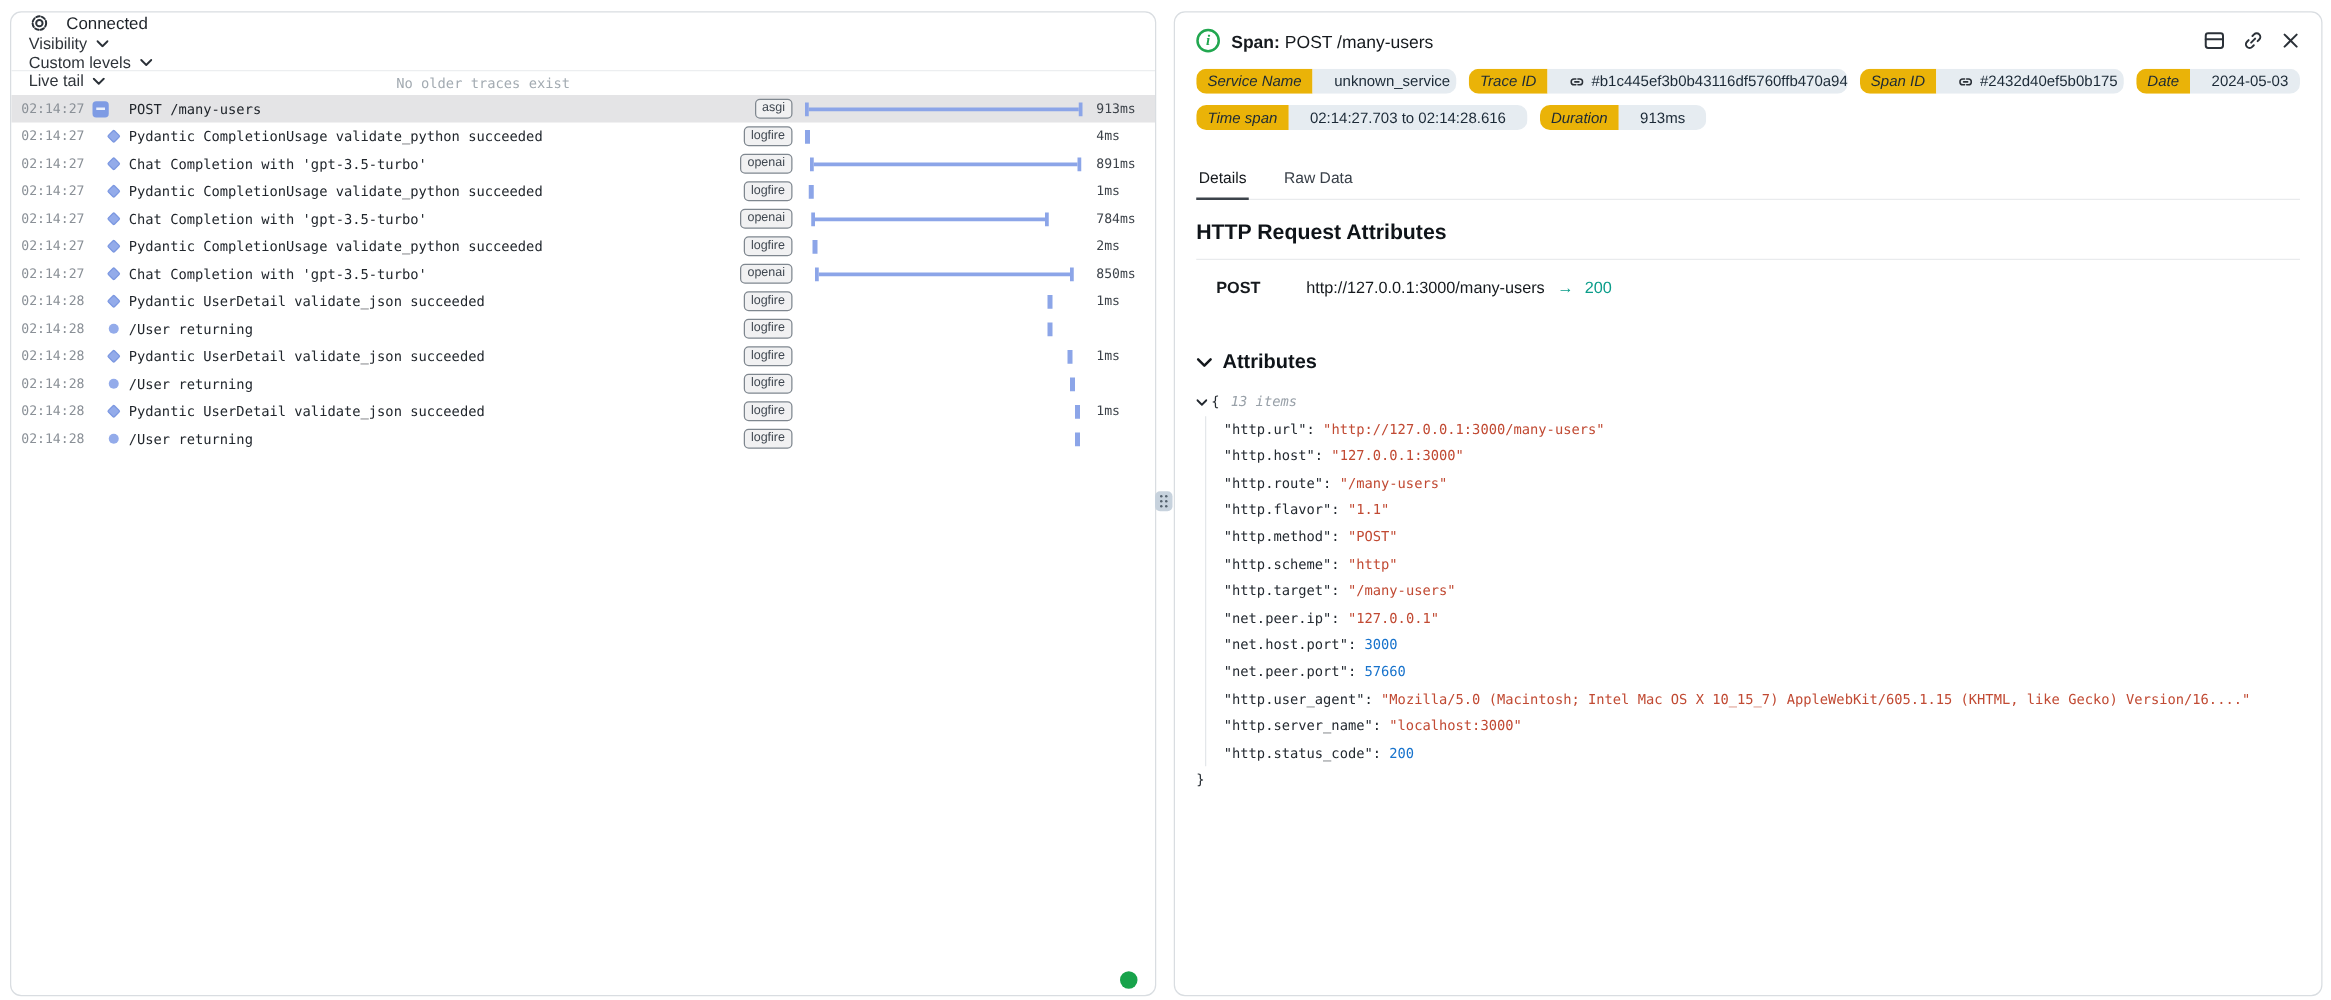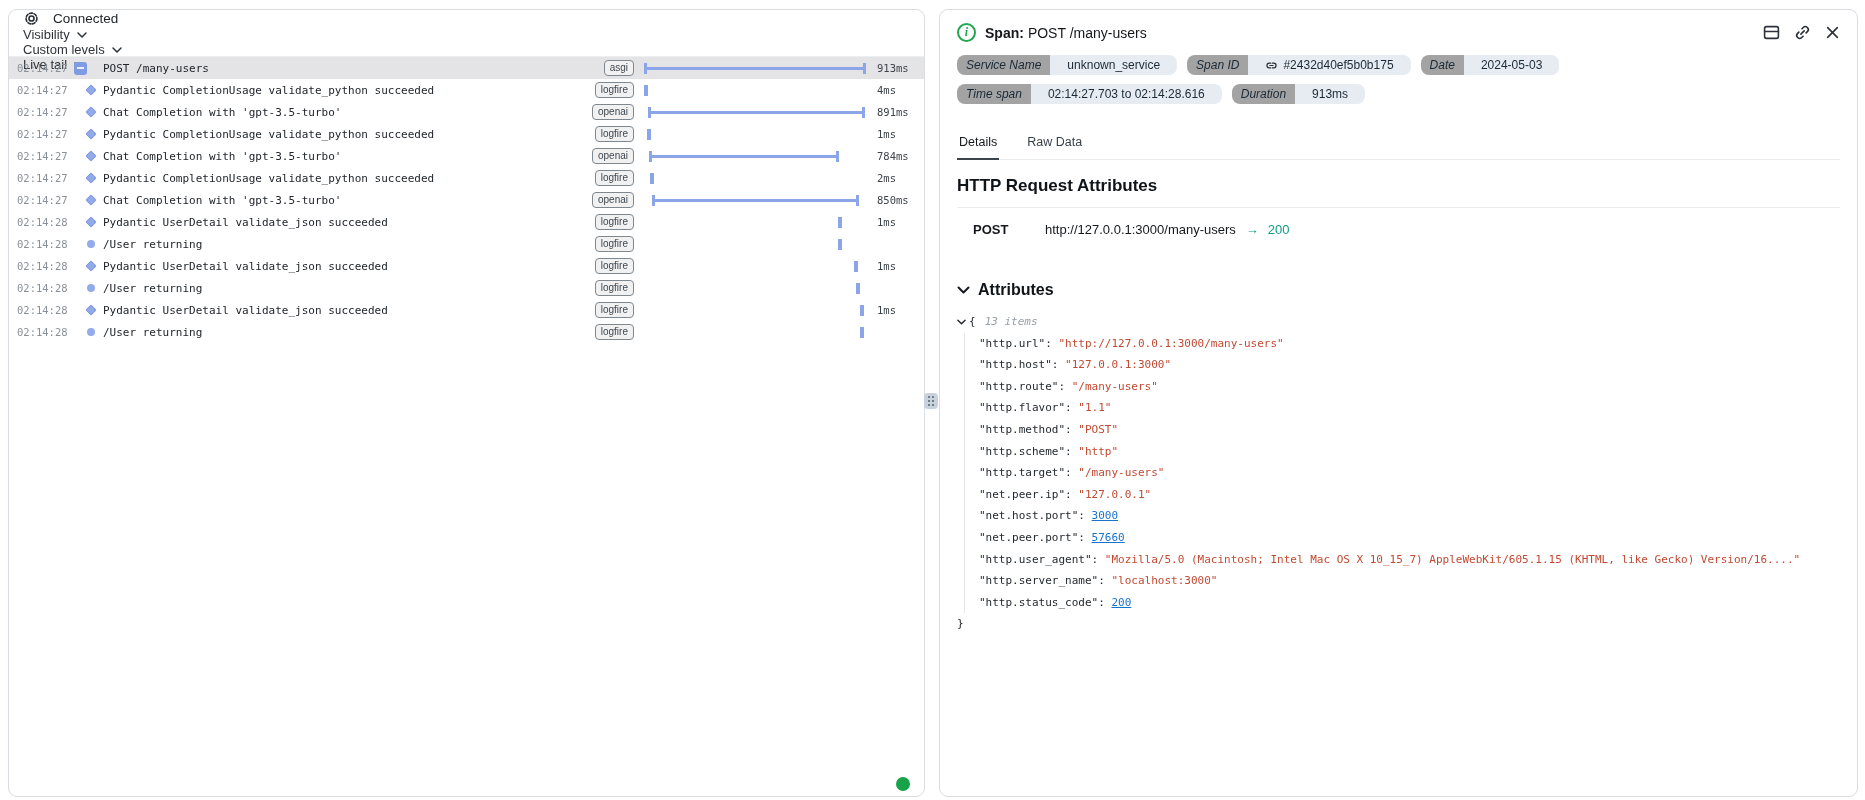--- a/index.html
+++ b/index.html
@@ -52,21 +52,21 @@
   .info-ic { width:19px; height:19px; border:2px solid #22a750; border-radius:50%; color:#22a750; flex:none;
              display:flex; align-items:center; justify-content:center; font:italic bold 12px "Liberation Serif",serif; }
   .rp-title { font-size:14px; color:#15191d;text-align:center; }
   .rp-title b { margin-right:4px; }
   .hicons { margin-left:auto; display:flex; gap:14px; align-items:center; }
   .hicons .hic { cursor:pointer; display:flex; }
 
   .badges { display:flex; gap:10px; margin-top:13px; }
   .badges.second { margin-top:9px; }
   .pill { display:flex; font-size:12px; border-radius:8px; overflow:hidden; white-space:nowrap; }
-  .pill .pl { font-style:italic; background:#a3a3a3; color:#1b2936; padding:3px 9px; }
+  .pill .pl { font-style:italic; background:#eab308; color:#1b2936; padding:3px 9px; }
   .pill .pv { background:#e6ecf1; color:#1b2936; padding:3px 17px; display:flex; align-items:center; gap:5px; }
 
   .tabs { margin-top:31px; border-bottom:1px solid var(--divider); display:flex; gap:26px; }
   .tab { font-size:12.5px; color:#394049; padding:0 2px 9px; cursor:pointer; }
   .tab.active { color:#15191d; border-bottom:2px solid #3c434b; margin-bottom:-1px; }
 
   .section-title { margin-top:16px; font-size:17px; font-weight:bold; color:#0f1419; padding-bottom:11px; border-bottom:1px solid var(--divider); }
 
   .req { margin-top:14px; padding-left:16px; display:flex; align-items:center; font-size:13px; color:#15191d; }
   .req .method { font-weight:bold; width:72px; }
@@ -74,21 +74,21 @@
   .req .status { color:#0b9d8a; }
 
   .attr-head { margin-top:44px; display:flex; align-items:center; gap:8px; font-size:16px; font-weight:bold; color:#0f1419; cursor:pointer; }
 
   .json { margin-top:12px; font-family:"DejaVu Sans Mono",monospace; font-size:11px; color:#232930; }
   .jline { line-height:21.6px; white-space:pre; display:flex; align-items:center; }
   .jchev { display:flex; margin-right:3px; cursor:pointer; }
   .jitems { color:#98a0a8; font-style:italic; margin-left:9px; }
   .jentries { margin-left:7px; border-left:1px solid #e4e7ea; padding-left:14px; }
   .jstr { color:#c14a33; }
-  .jnum { color:#1873cc;text-decoration:underline; }
+  .jnum { color:#1873cc; }
   svg.ln { stroke:#2b3138; fill:none; stroke-width:1.5; stroke-linecap:round; stroke-linejoin:round; }
 </style>
 </head>
 <body>
 
 <div class="panel left">
   <div class="lp-header">
     <div class="lp-left">
       <span style="display:flex">
         <svg class="ln" width="17" height="17" viewBox="0 0 16 16">
@@ -112,20 +112,21 @@
         </svg>
     </span>
     <span class="vdiv"></span>
     <span class="menu livetail">
       <span>Live tail</span>
       <svg class="ln" width="10" height="6" viewBox="0 0 10 6">
           <polyline points="1,1 5,5 9,1"></polyline>
         </svg>
     </span>
   </div>
+  <div class="notice">No older traces exist</div>
   <div id="trace-rows">
       <div class="trace-row selected">
         <span class="t">02:14:27</span>
         <span class="ic">
           <span class="tgl"></span>
         </span>
         <span class="lbl">POST /many-users</span>
         <span class="flex"></span>
         <span class="badge-col">
           <span class="tag">asgi</span>
@@ -356,20 +357,31 @@
             </svg>
         </span>
       </span>
     </div>
 
     <div class="badges" id="badge-row-1">
         <span class="pill">
           <span class="pl">Service Name</span>
           <span class="pv">
             <span>unknown_service</span>
+          </span>
+        </span>
+        <span class="pill">
+          <span class="pl">Trace ID</span>
+          <span class="pv">
+            <svg width="13" height="13" viewBox="0 0 16 16" class="ln">
+              <path d="M6 8h4"></path>
+              <path d="M7 5.2H5.2a2.8 2.8 0 0 0 0 5.6H7"></path>
+              <path d="M9 5.2h1.8a2.8 2.8 0 0 1 0 5.6H9"></path>
+            </svg>
+            <span>#b1c445ef3b0b43116df5760ffb470a94</span>
           </span>
         </span>
         <span class="pill">
           <span class="pl">Span ID</span>
           <span class="pv">
             <svg width="13" height="13" viewBox="0 0 16 16" class="ln">
               <path d="M6 8h4"></path>
               <path d="M7 5.2H5.2a2.8 2.8 0 0 0 0 5.6H7"></path>
               <path d="M9 5.2h1.8a2.8 2.8 0 0 1 0 5.6H9"></path>
             </svg>

